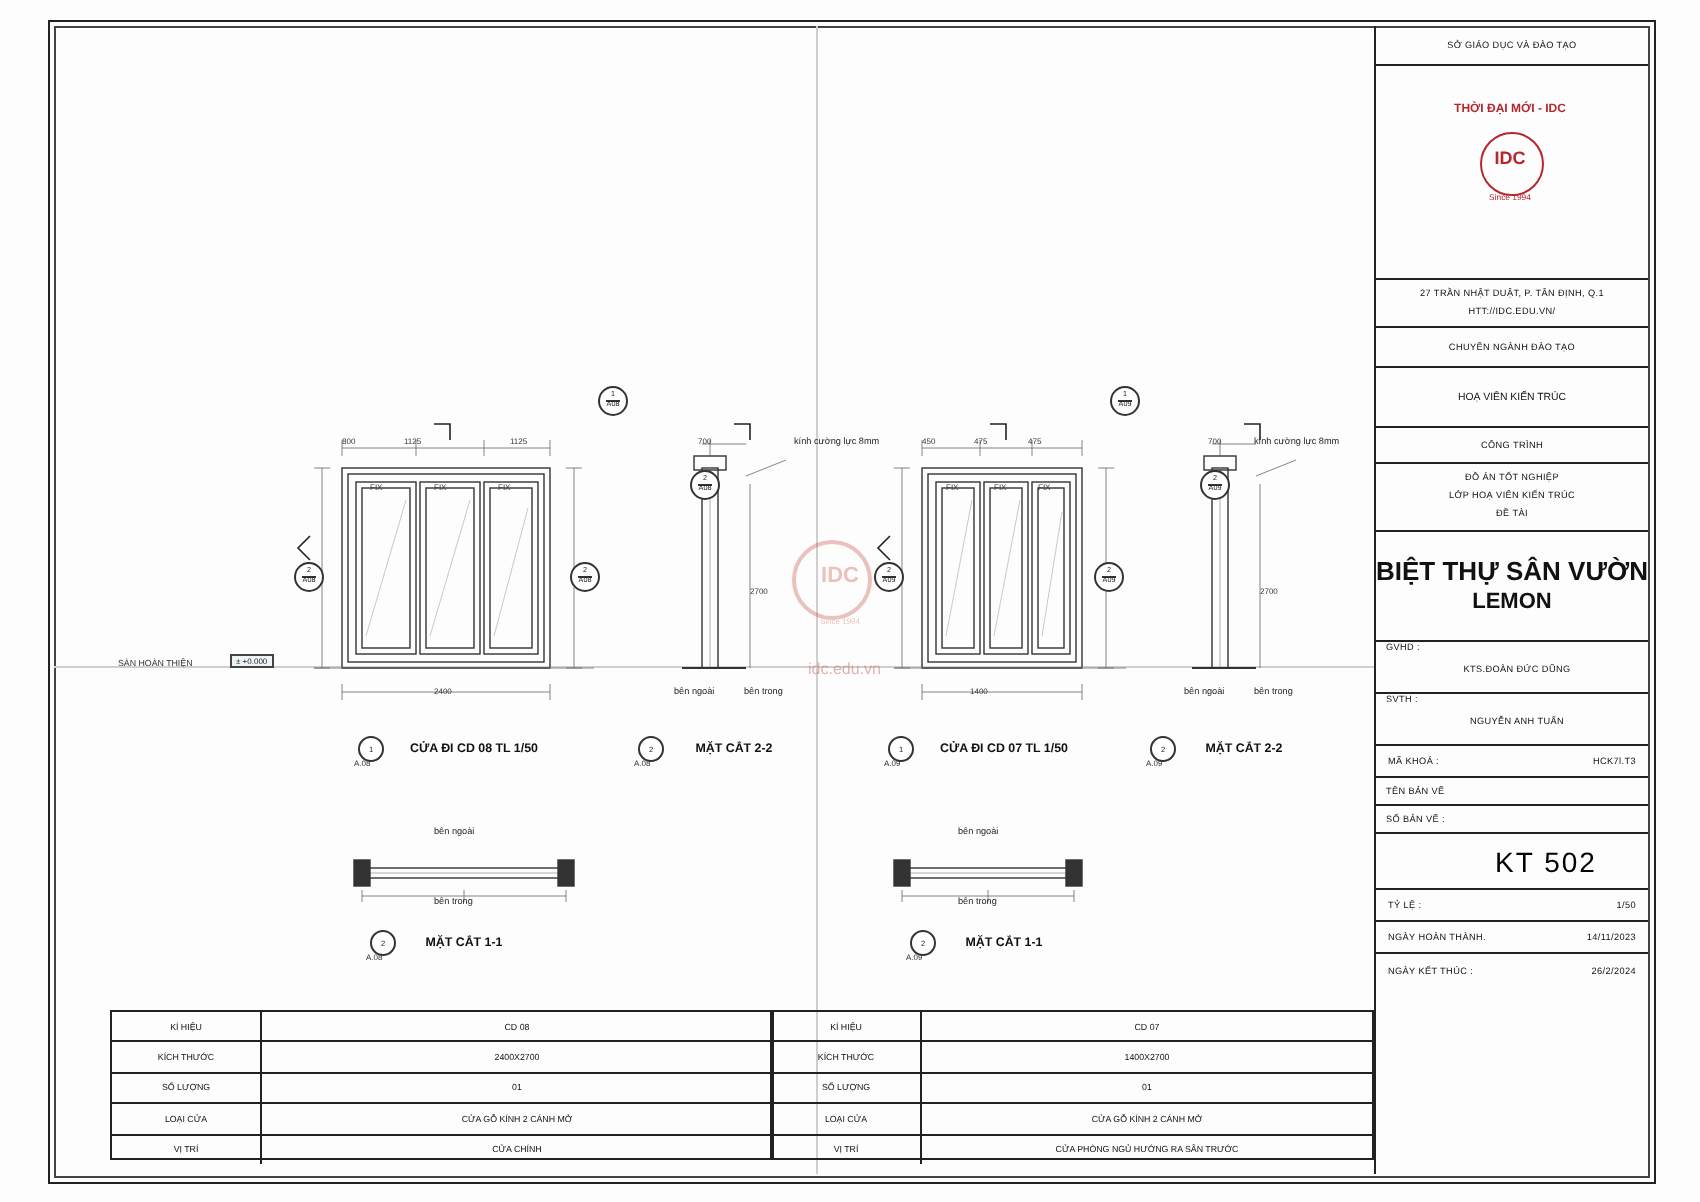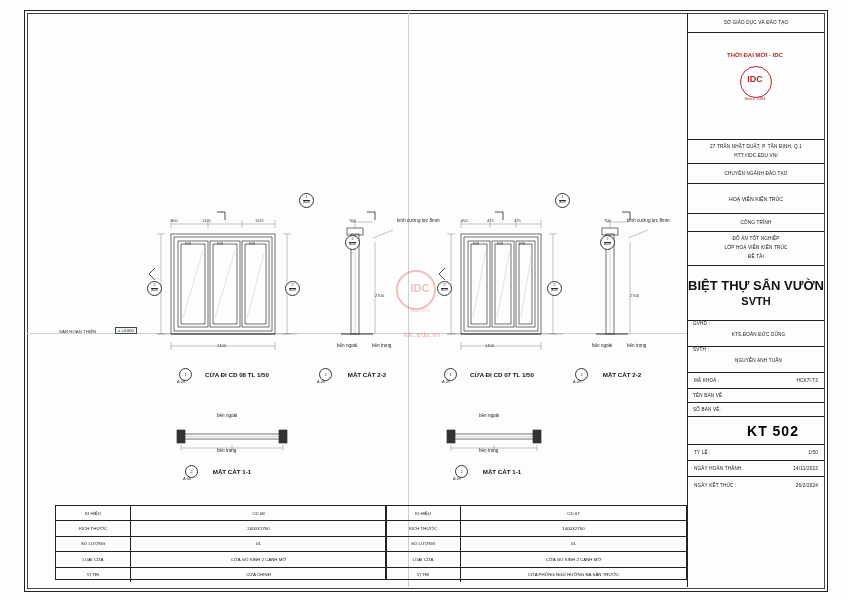--- a/index.html
+++ b/index.html
@@ -7,21 +7,21 @@
   #sheet{position:relative;width:850px;height:601px;background:#fdfdfd;overflow:hidden;}
   .frame{position:absolute;left:24px;top:10px;width:802px;height:580px;border:1.2px solid #222;}
   .frame2{position:absolute;left:27px;top:13px;width:796px;height:574px;border:0.6px solid #444;}
   
   .tb{position:absolute;left:687px;top:13px;width:136px;height:574px;border-left:1px solid #222;}
   .tbrow{border-bottom:1px solid #222;box-sizing:border-box;width:100%;display:flex;align-items:center;justify-content:center;text-align:left;}
   .tiny{font-size:4.6px;letter-spacing:.2px;color:#111;}
   .tiny2{font-size:5.2px;color:#111;}
   .big{font-size:13px;font-weight:bold;color:#111;}
   .big2{font-size:11px;font-weight:bold;color:#111;}
-  .kt{font-size:14px;font-weight:bold;letter-spacing:1px;margin-left:34px;}
+  .kt{font-size:14px;font-weight:normal;letter-spacing:1px;margin-left:34px;}
   
   .dwg{position:absolute;left:27px;top:13px;width:660px;height:574px;}
   .vline{position:absolute;top:0;bottom:0;width:0;border-left:0.5px solid #cfcfcf;}
   .hline{position:absolute;left:0;right:0;height:0;border-top:0.5px solid #cfcfcf;}
   .cap{position:absolute;font-size:6.2px;font-weight:bold;color:#111;text-align:center;}
   .note{position:absolute;font-size:4.6px;color:#222;}
   .dim{position:absolute;font-size:4px;color:#333;}
   .circ{position:absolute;width:13px;height:13px;border:0.7px solid #333;border-radius:50%;font-size:3.6px;color:#222;display:flex;flex-direction:column;align-items:center;justify-content:center;line-height:1.05;background:#fff;}
   .bub{position:absolute;width:11px;height:11px;border:0.7px solid #333;border-radius:50%;font-size:3.8px;color:#222;display:flex;align-items:center;justify-content:center;background:#fff;}
   
@@ -345,21 +345,21 @@
     <div class="tbrow tiny" style="height:20px;">CHUYÊN NGÀNH ĐÀO TẠO</div>
     <div class="tbrow tiny2" style="height:30px;">HOẠ VIÊN KIẾN TRÚC</div>
     <div class="tbrow tiny" style="height:18px;">CÔNG TRÌNH</div>
     <div class="tbrow tiny" style="height:34px;flex-direction:column;line-height:1.9;">
       <span>ĐỒ ÁN TỐT NGHIỆP</span>
       <span>LỚP HOẠ VIÊN KIẾN TRÚC</span>
       <span>ĐỀ TÀI</span>
     </div>
     <div class="tbrow" style="height:55px;flex-direction:column;line-height:1.35;">
       <span class="big">BIỆT THỰ SÂN VƯỜN</span>
-      <span class="big2">SVTH</span>
+      <span class="big2">LEMON</span>
     </div>
     <div class="tbrow tiny" style="height:26px;justify-content:flex-start;padding-left:5px;flex-direction:column;align-items:flex-start;gap:6px;">
       <span>GVHD :</span>
       <span style="align-self:center;">KTS.ĐOÀN ĐỨC DŨNG</span>
     </div>
     <div class="tbrow tiny" style="height:26px;justify-content:flex-start;padding-left:5px;flex-direction:column;align-items:flex-start;gap:6px;">
       <span>SVTH :</span>
       <span style="align-self:center;">NGUYỄN ANH TUẤN</span>
     </div>
     <div class="tbrow tiny" style="height:16px;justify-content:space-between;padding:0 6px;">

